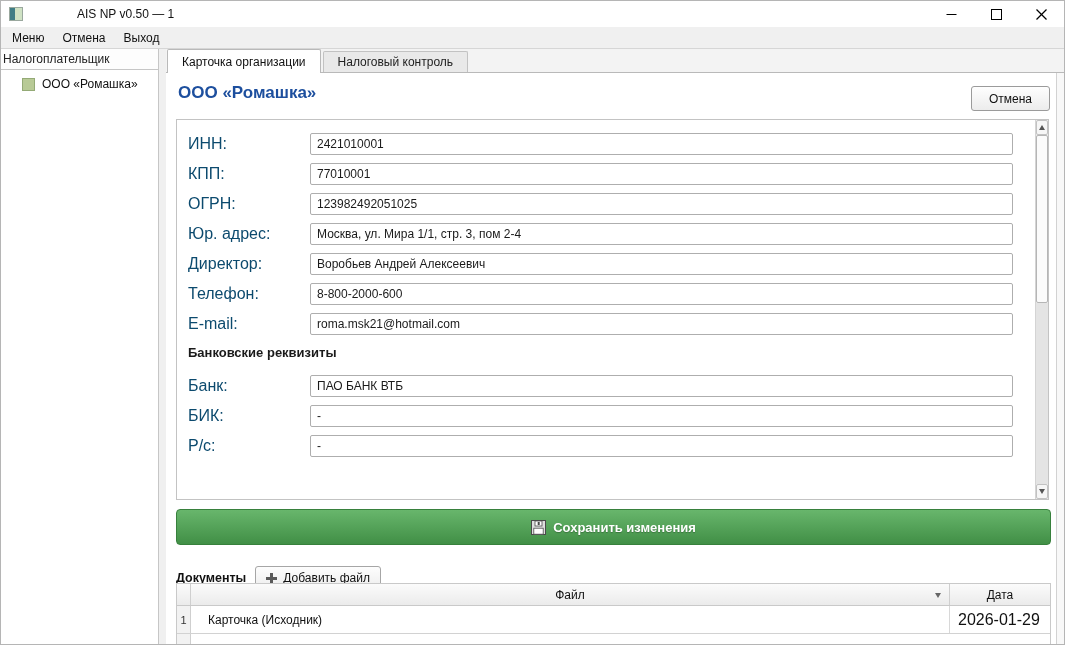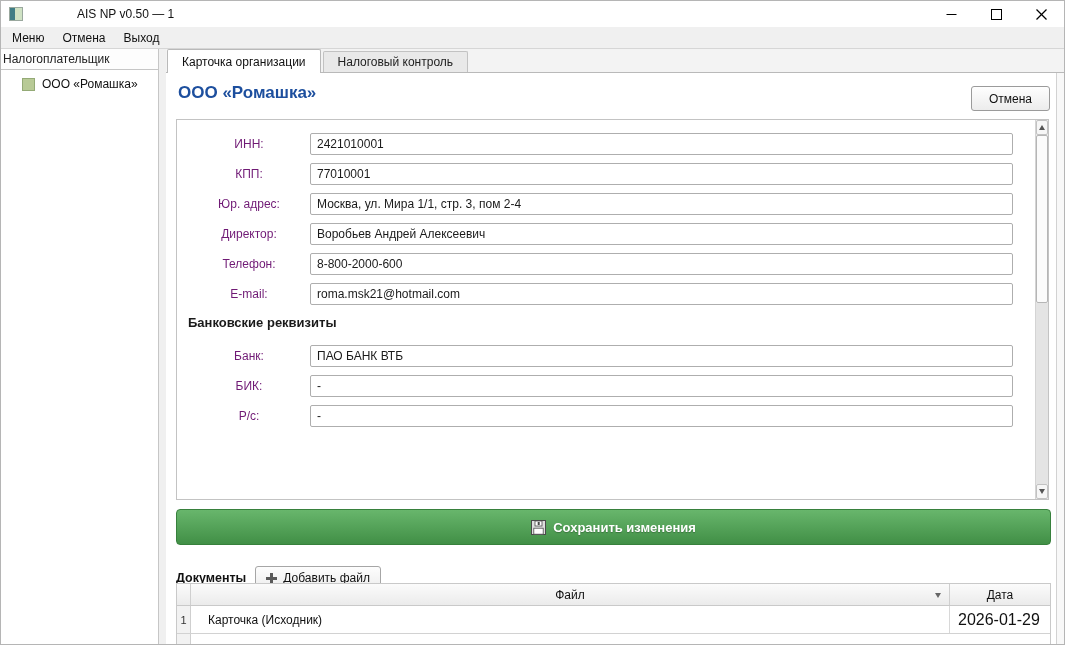--- a/index.html
+++ b/index.html
@@ -39,21 +39,21 @@
 
   .page-title { position:absolute; left:12px; top:10px; font-size:17px; font-weight:bold; color:#1d4f9e; }
   .cancel-btn { position:absolute; top:13px; right:14px; width:79px; height:25px; font-family:inherit; font-size:12px; color:#111; background:linear-gradient(#fefefe,#ececec); border:1px solid #9b9b9b; border-radius:3px; }
 
   
   .form-panel { position:absolute; left:10px; top:46px; width:873px; height:381px; border:1px solid #c3c3c3; background:#fff; overflow:hidden; }
   .form-inner { padding-top:13px; }
   .section-heading { font-size:13px; font-weight:bold; color:#1a1a1a; margin:0 0 18px 11px; line-height:16px; }
   .section-heading.second { margin-top:10px; margin-bottom:14px; }
   .frm-row { display:flex; align-items:center; height:22px; margin:0 35px 8px 11px; }
-  .frm-label { width:122px; font-size:12px; color:#701a75; flex:0 0 auto;text-align:center; }
+  .frm-label { width:122px; font-size:16px; color:#0c4a6e; flex:0 0 auto; }
   .frm-input { flex:1; height:22px; border:1px solid #aeaeae; border-radius:2px; padding:0 6px; font-family:inherit; font-size:12px; color:#1a1a1a; background:#fff; }
 
   .vscroll { position:absolute; top:0; right:0; bottom:0; width:13px; border-left:1px solid #d4d4d4; background:#ececec; display:flex; flex-direction:column; }
   .vs-btn { height:15px; background:#f6f6f6; border:1px solid #c2c2c2; border-radius:2px; display:flex; align-items:center; justify-content:center; flex:0 0 auto; }
   .tri-up { width:0; height:0; border-left:3.5px solid transparent; border-right:3.5px solid transparent; border-bottom:5px solid #555; }
   .tri-down { width:0; height:0; border-left:3.5px solid transparent; border-right:3.5px solid transparent; border-top:5px solid #555; }
   .vs-thumb { height:168px; background:#fbfbfb; border:1px solid #b5b5b5; border-radius:2px; flex:0 0 auto; }
   .vs-track { flex:1; background:#e4e4e4; }
 
   
@@ -142,20 +142,24 @@
 
             <div class="frm-row">
               <span class="frm-label">ИНН:</span>
               <input class="frm-input" value="2421010001" style="">
             </div>
             <div class="frm-row">
               <span class="frm-label">КПП:</span>
               <input class="frm-input" value="77010001" style="">
             </div>
             <div class="frm-row">
+              <span class="frm-label">ОГРН:</span>
+              <input class="frm-input" value="123982492051025" style="">
+            </div>
+            <div class="frm-row">
               <span class="frm-label">Юр. адрес:</span>
               <input class="frm-input" value="Москва, ул. Мира 1/1, стр. 3, пом 2-4" style="">
             </div>
             <div class="frm-row">
               <span class="frm-label">Директор:</span>
               <input class="frm-input" value="Воробьев Андрей Алексеевич" style="">
             </div>
             <div class="frm-row">
               <span class="frm-label">Телефон:</span>
               <input class="frm-input" value="8-800-2000-600" style="">

